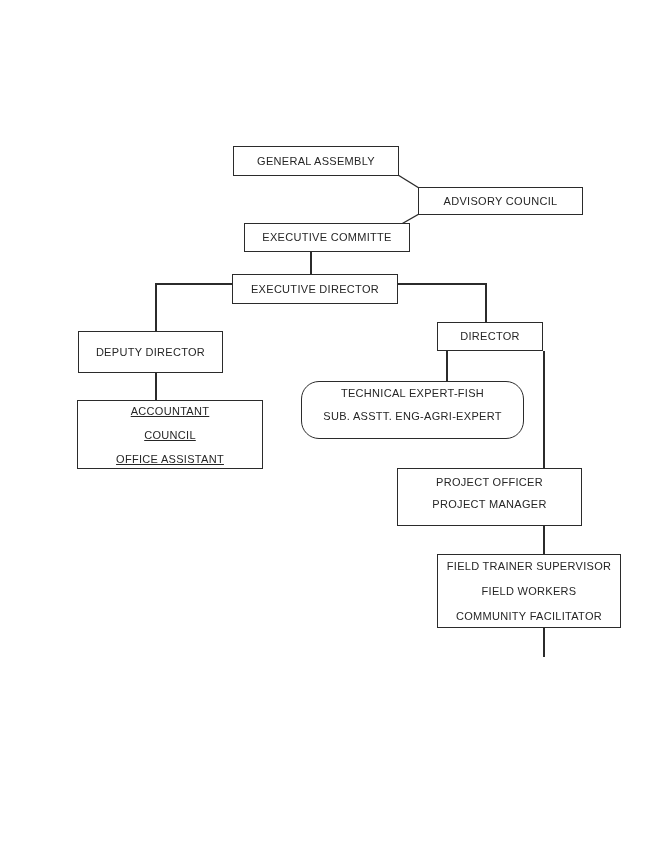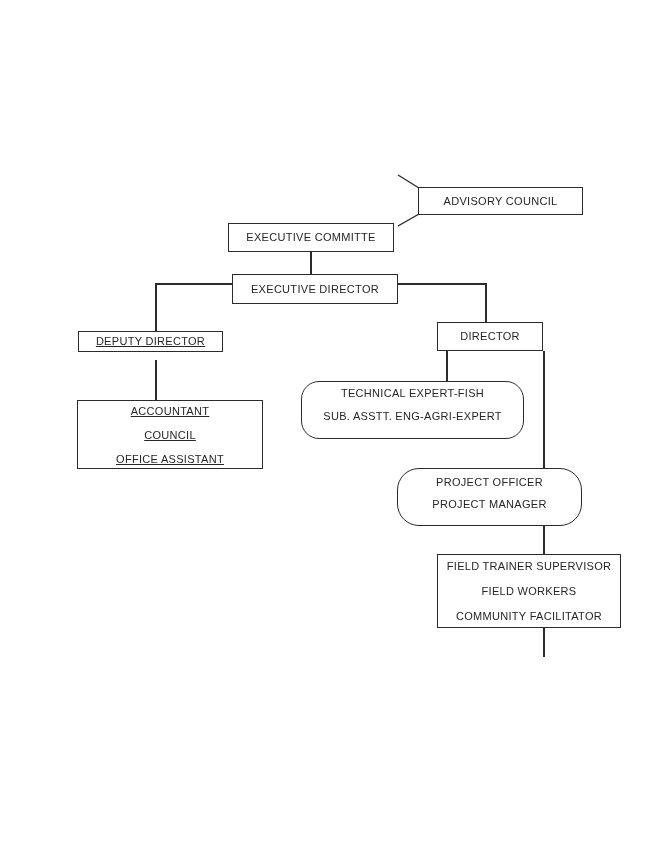--- a/index.html
+++ b/index.html
@@ -39,27 +39,27 @@
   }
   .overlay {
     position: absolute;
     left: 0; top: 0;
     z-index: 1;
   }
 
   
   #box-general-assembly   { left: 233px; top: 146px; width: 166px; height: 30px; }
   #box-advisory-council   { left: 418px; top: 187px; width: 165px; height: 28px; }
-  #box-executive-committe { left: 228px; top: 223px; width: 166px; height: 29px; }
+  #box-executive-committe { left: 244px; top: 223px; width: 166px; height: 29px; }
   #box-executive-director { left: 232px; top: 274px; width: 166px; height: 30px; }
-  #box-deputy-director    { left: 78px;  top: 331px; width: 145px; height: 21px; text-decoration: underline; }
+  #box-deputy-director    { left: 78px;  top: 331px; width: 145px; height: 42px; }
   #box-accounts-staff     { left: 77px;  top: 400px; width: 186px; height: 69px; line-height: 24px; text-decoration: underline; }
   #box-director           { left: 437px; top: 322px; width: 106px; height: 29px; }
   #box-technical-experts  { left: 301px; top: 381px; width: 223px; height: 58px; line-height: 23px; padding-bottom: 10px; border-radius: 18px; }
-  #box-project-officer    { left: 397px; top: 468px; width: 185px; height: 58px; line-height: 22px; padding-bottom: 9px; border-radius: 22px; }
+  #box-project-officer    { left: 397px; top: 468px; width: 185px; height: 58px; line-height: 22px; padding-bottom: 9px; }
   #box-field-team         { left: 398px; top: 554px; width: 184px; height: 74px; line-height: 25px; margin-left: 39px; }
   #box-beneficiary-groups { left: 400px; top: 657px; width: 183px; height: 29px; }
 
   
   #ln-ec-ed      { left: 310px; top: 252px; width: 1.5px; height: 22px; }
   #ln-ed-left-h  { left: 155px; top: 283px; width: 77px;  height: 1.5px; }
   #ln-ed-left-v  { left: 155px; top: 283px; width: 1.5px; height: 48px; }
   #ln-deputy-acc { left: 155px; top: 360px; width: 1.5px; height: 40px; }
   #ln-ed-right-h { left: 398px; top: 283px; width: 88px;  height: 1.5px; }
   #ln-ed-right-v { left: 485px; top: 283px; width: 1.5px; height: 39px; }
@@ -82,20 +82,23 @@
   <div class="cline" id="ln-ed-left-h"></div>
   <div class="cline" id="ln-ed-left-v"></div>
   <div class="cline" id="ln-deputy-acc"></div>
   <div class="cline" id="ln-ed-right-h"></div>
   <div class="cline" id="ln-ed-right-v"></div>
   <div class="cline" id="ln-dir-tech"></div>
   <div class="cline" id="ln-dir-po"></div>
   <div class="cline" id="ln-po-ft"></div>
   <div class="cline" id="ln-ft-bg"></div>
 
+  <div class="box" id="box-general-assembly">
+    <span>GENERAL ASSEMBLY</span>
+  </div>
 
   <div class="box" id="box-advisory-council">
     <span>ADVISORY COUNCIL</span>
   </div>
 
   <div class="box" id="box-executive-committe">
     <span>EXECUTIVE COMMITTE</span>
   </div>
 
   <div class="box" id="box-executive-director">

